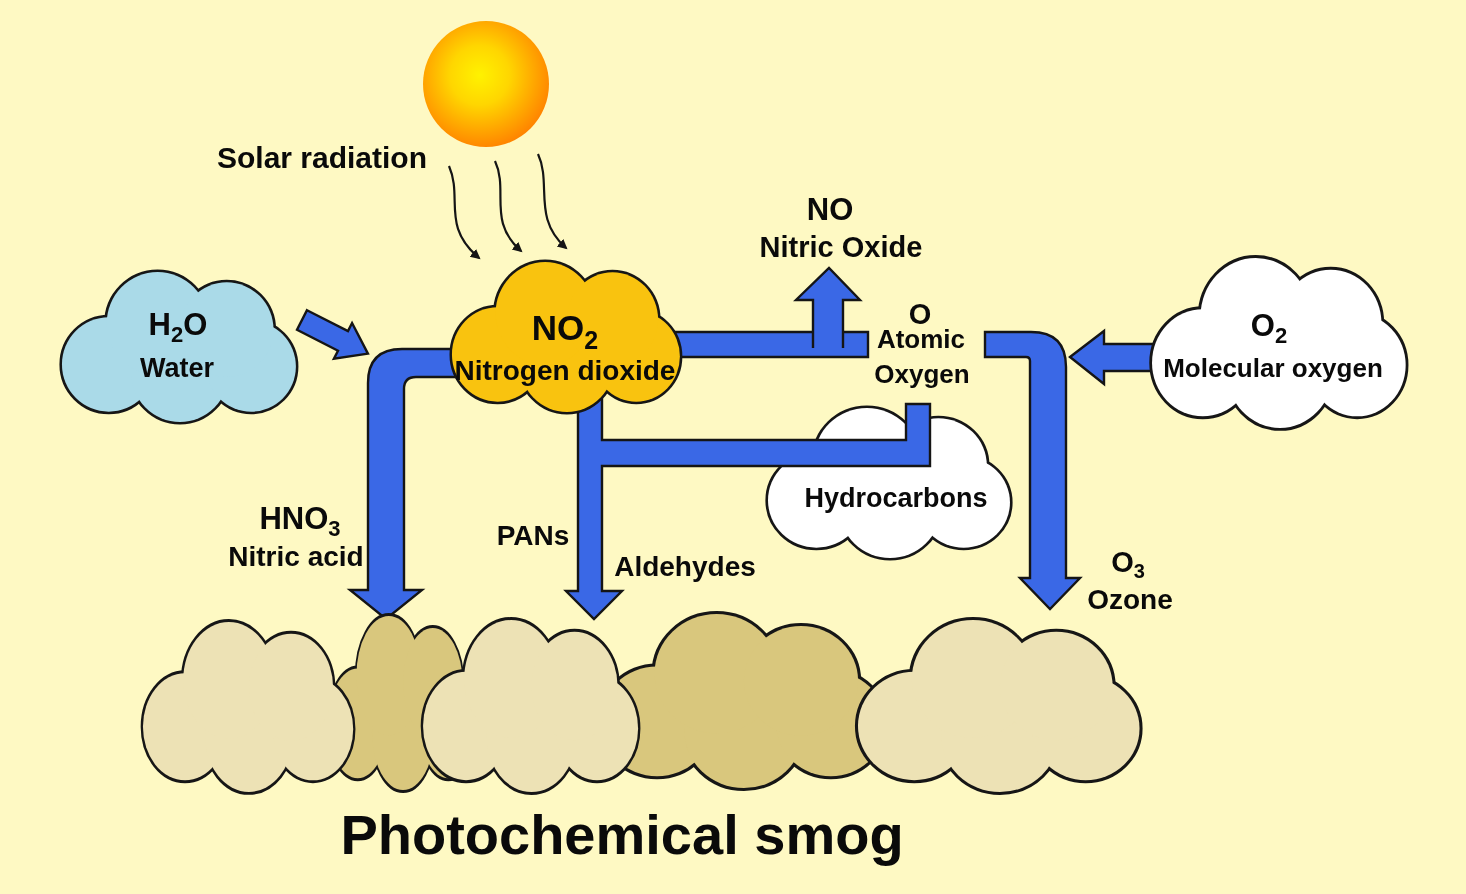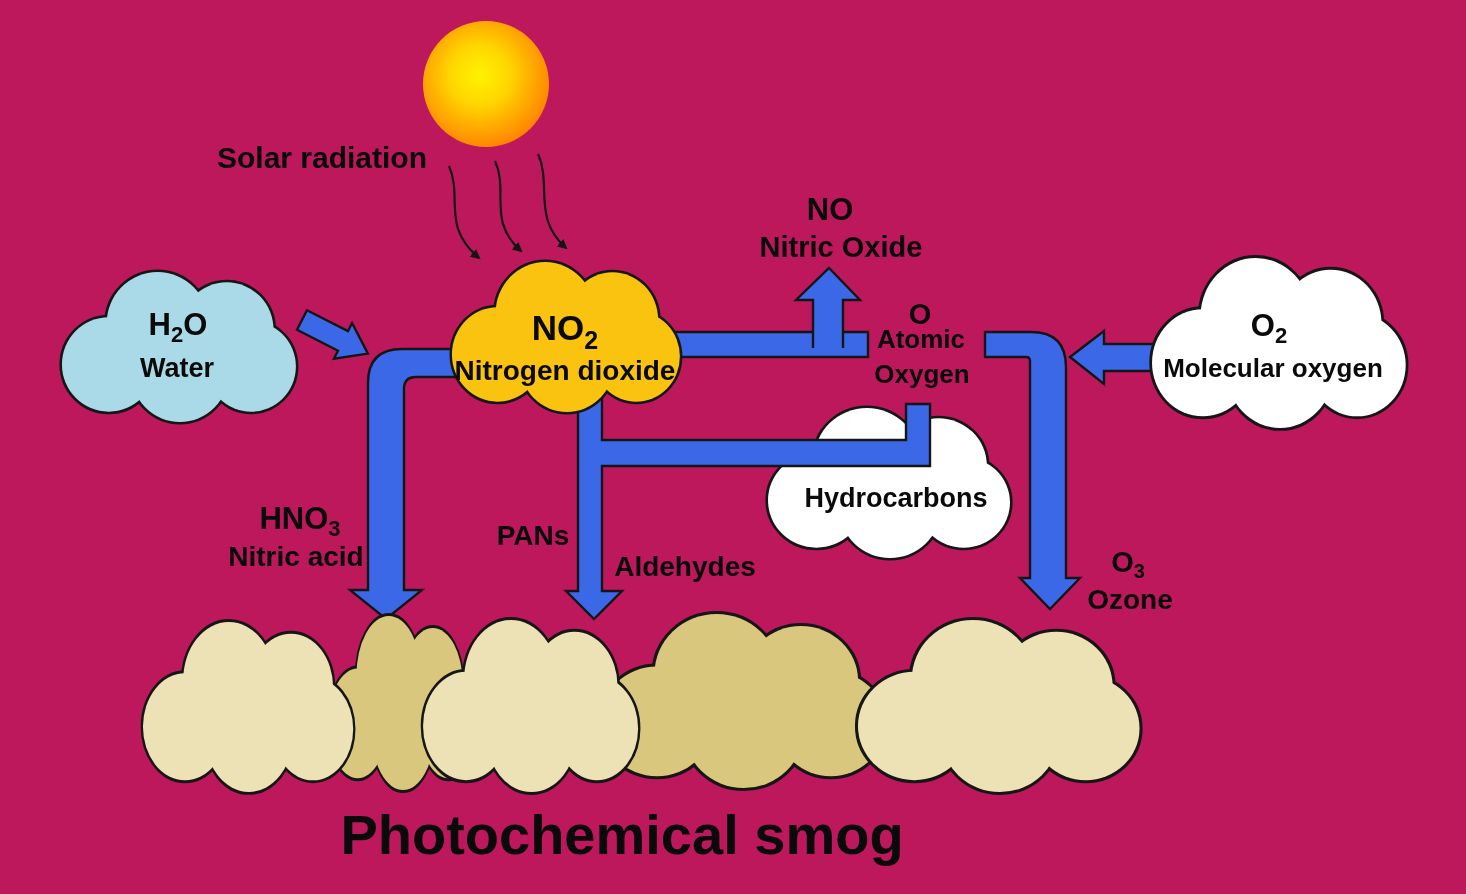--- a/index.html
+++ b/index.html
@@ -1,16 +1,16 @@
 <!DOCTYPE html>
 <html><head>
 <meta charset="utf-8">
 <style>
   html,body{margin:0;padding:0;background:#ffffff;}
-  #stage{position:relative;width:1466px;height:894px;background:#be185d;overflow:hidden;}
+  #stage{position:relative;width:1466px;height:894px;background:#fef9c3;overflow:hidden;}
   svg{display:block;}
   .lbl{font-family:"Liberation Sans","DejaVu Sans",sans-serif;font-weight:bold;fill:#0a0a0a;text-anchor:middle;}
 </style>
 </head>
 <body>
 
 <div id="stage">
 <svg width="1466" height="894" viewBox="0 0 1466 894">
   <defs>
     <radialGradient id="sunGrad" cx="45%" cy="43%" r="62%">

